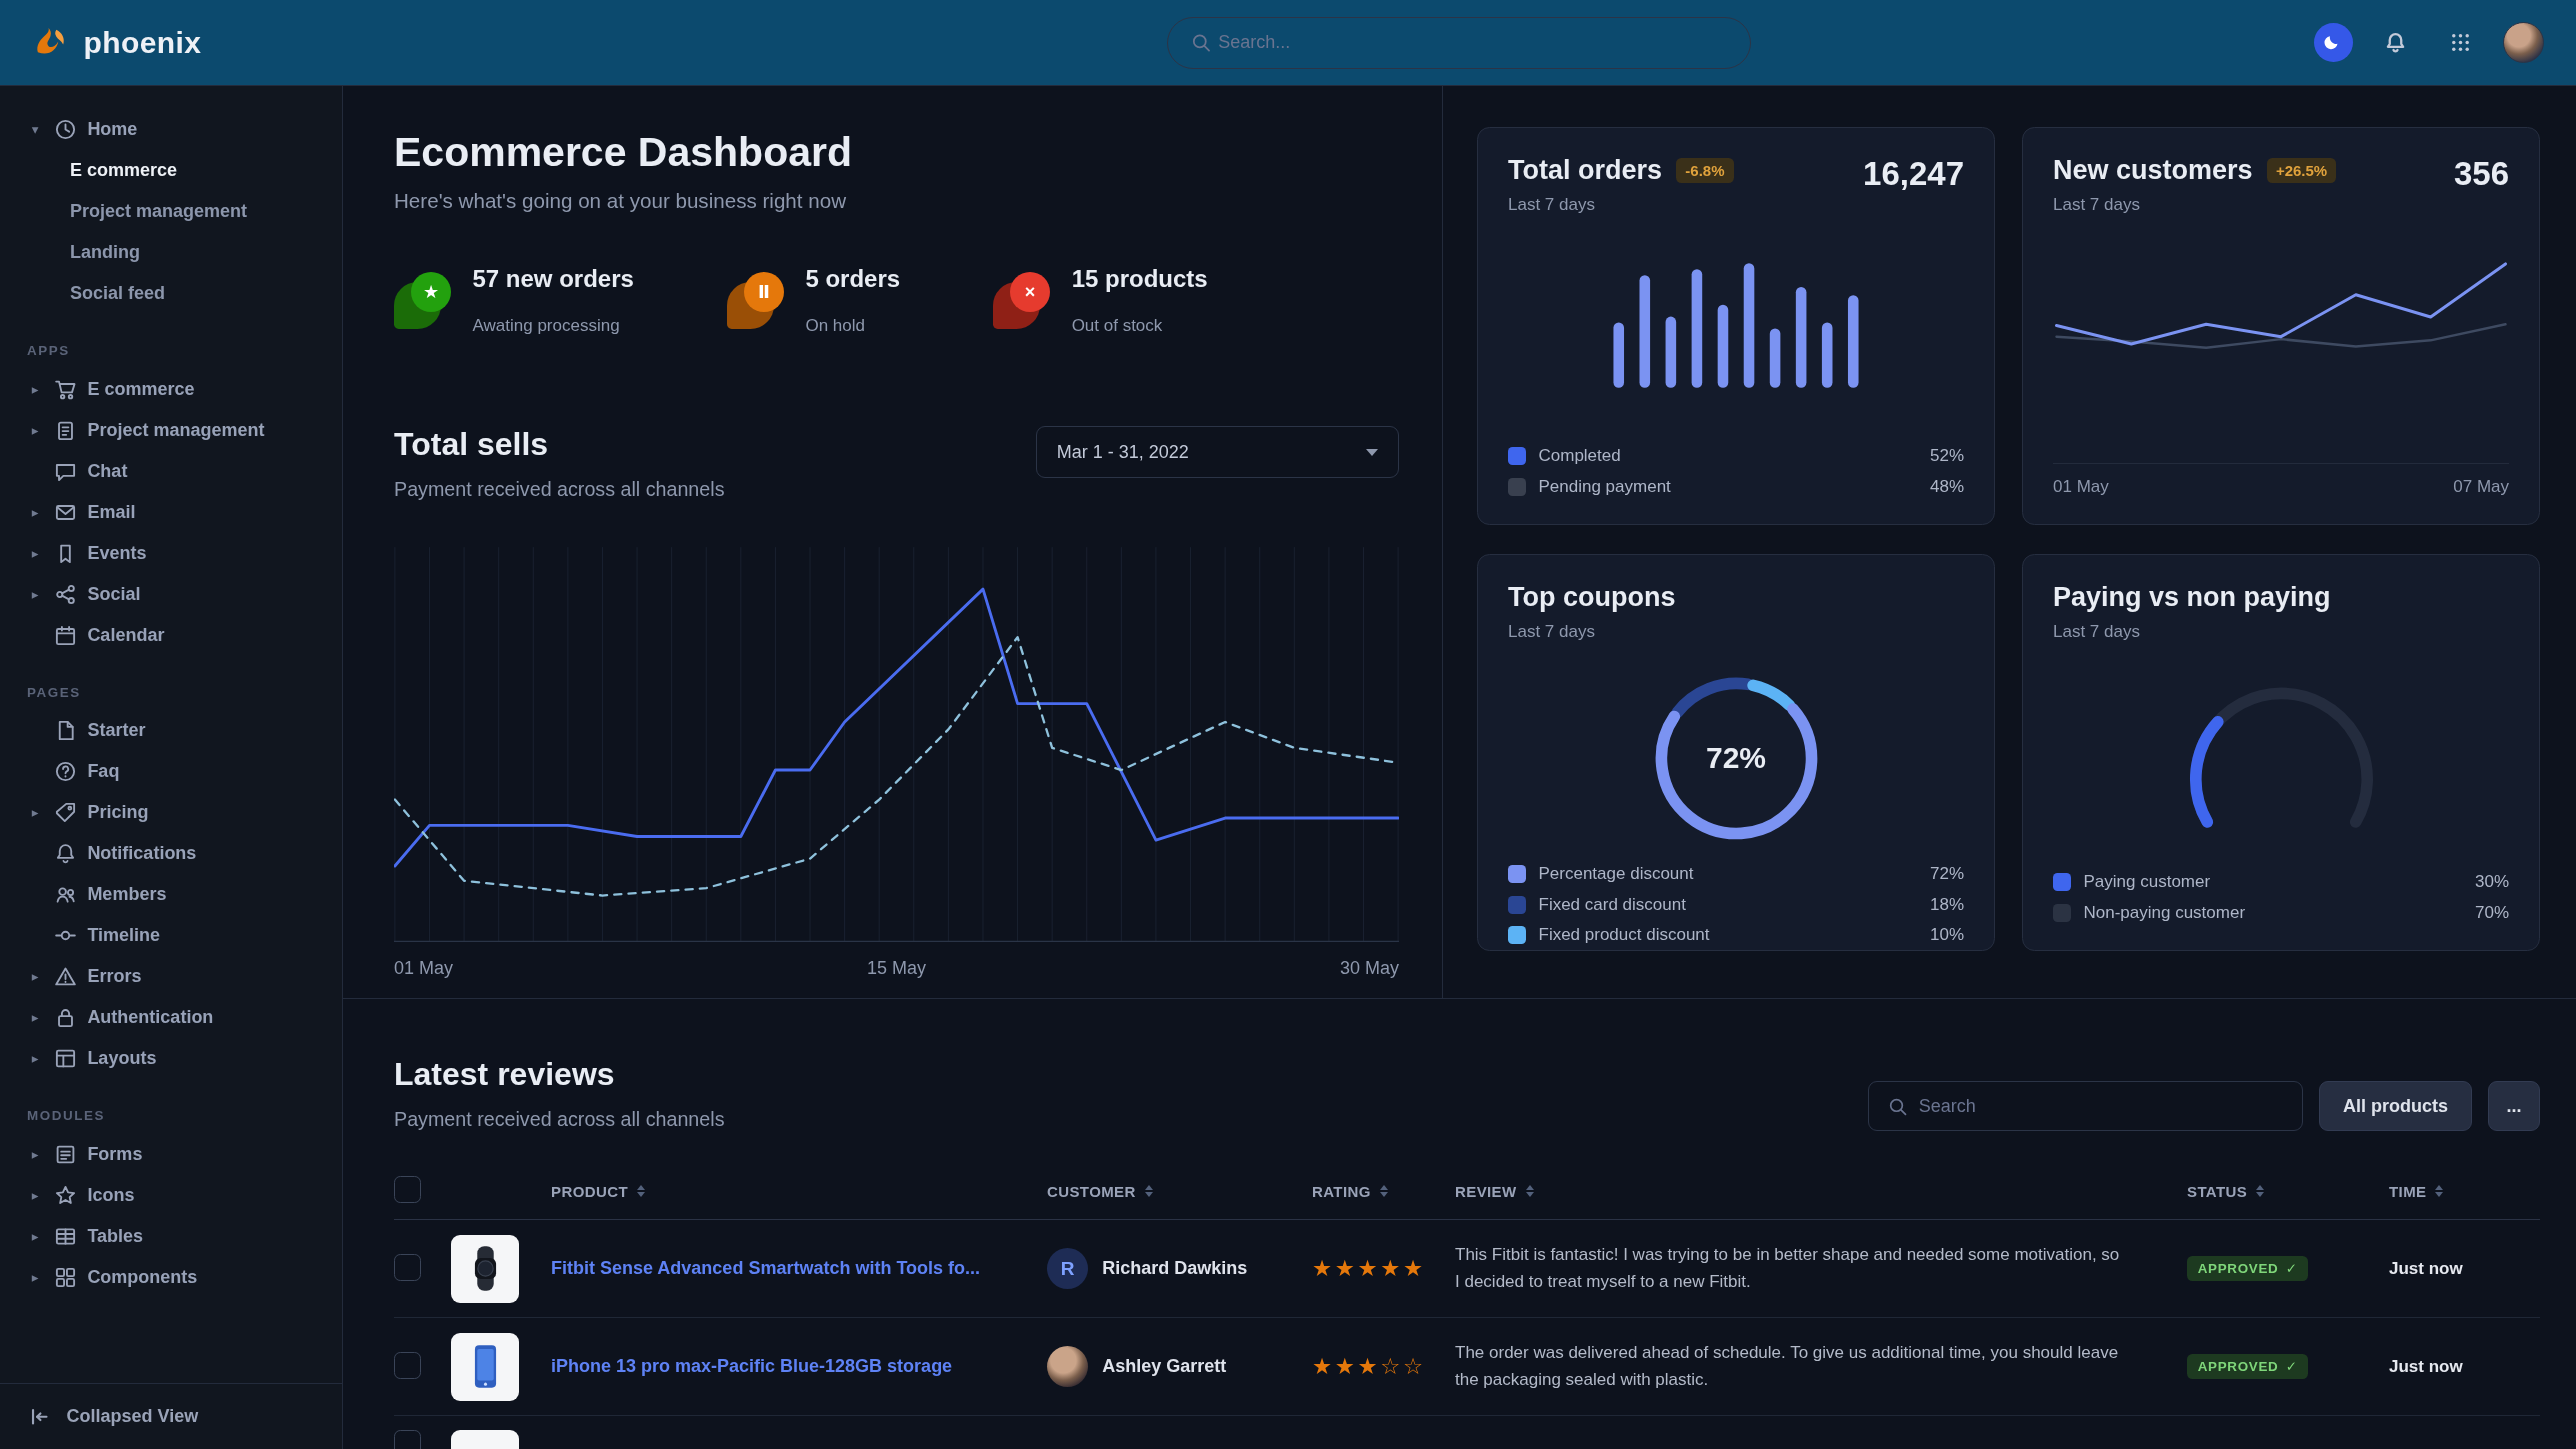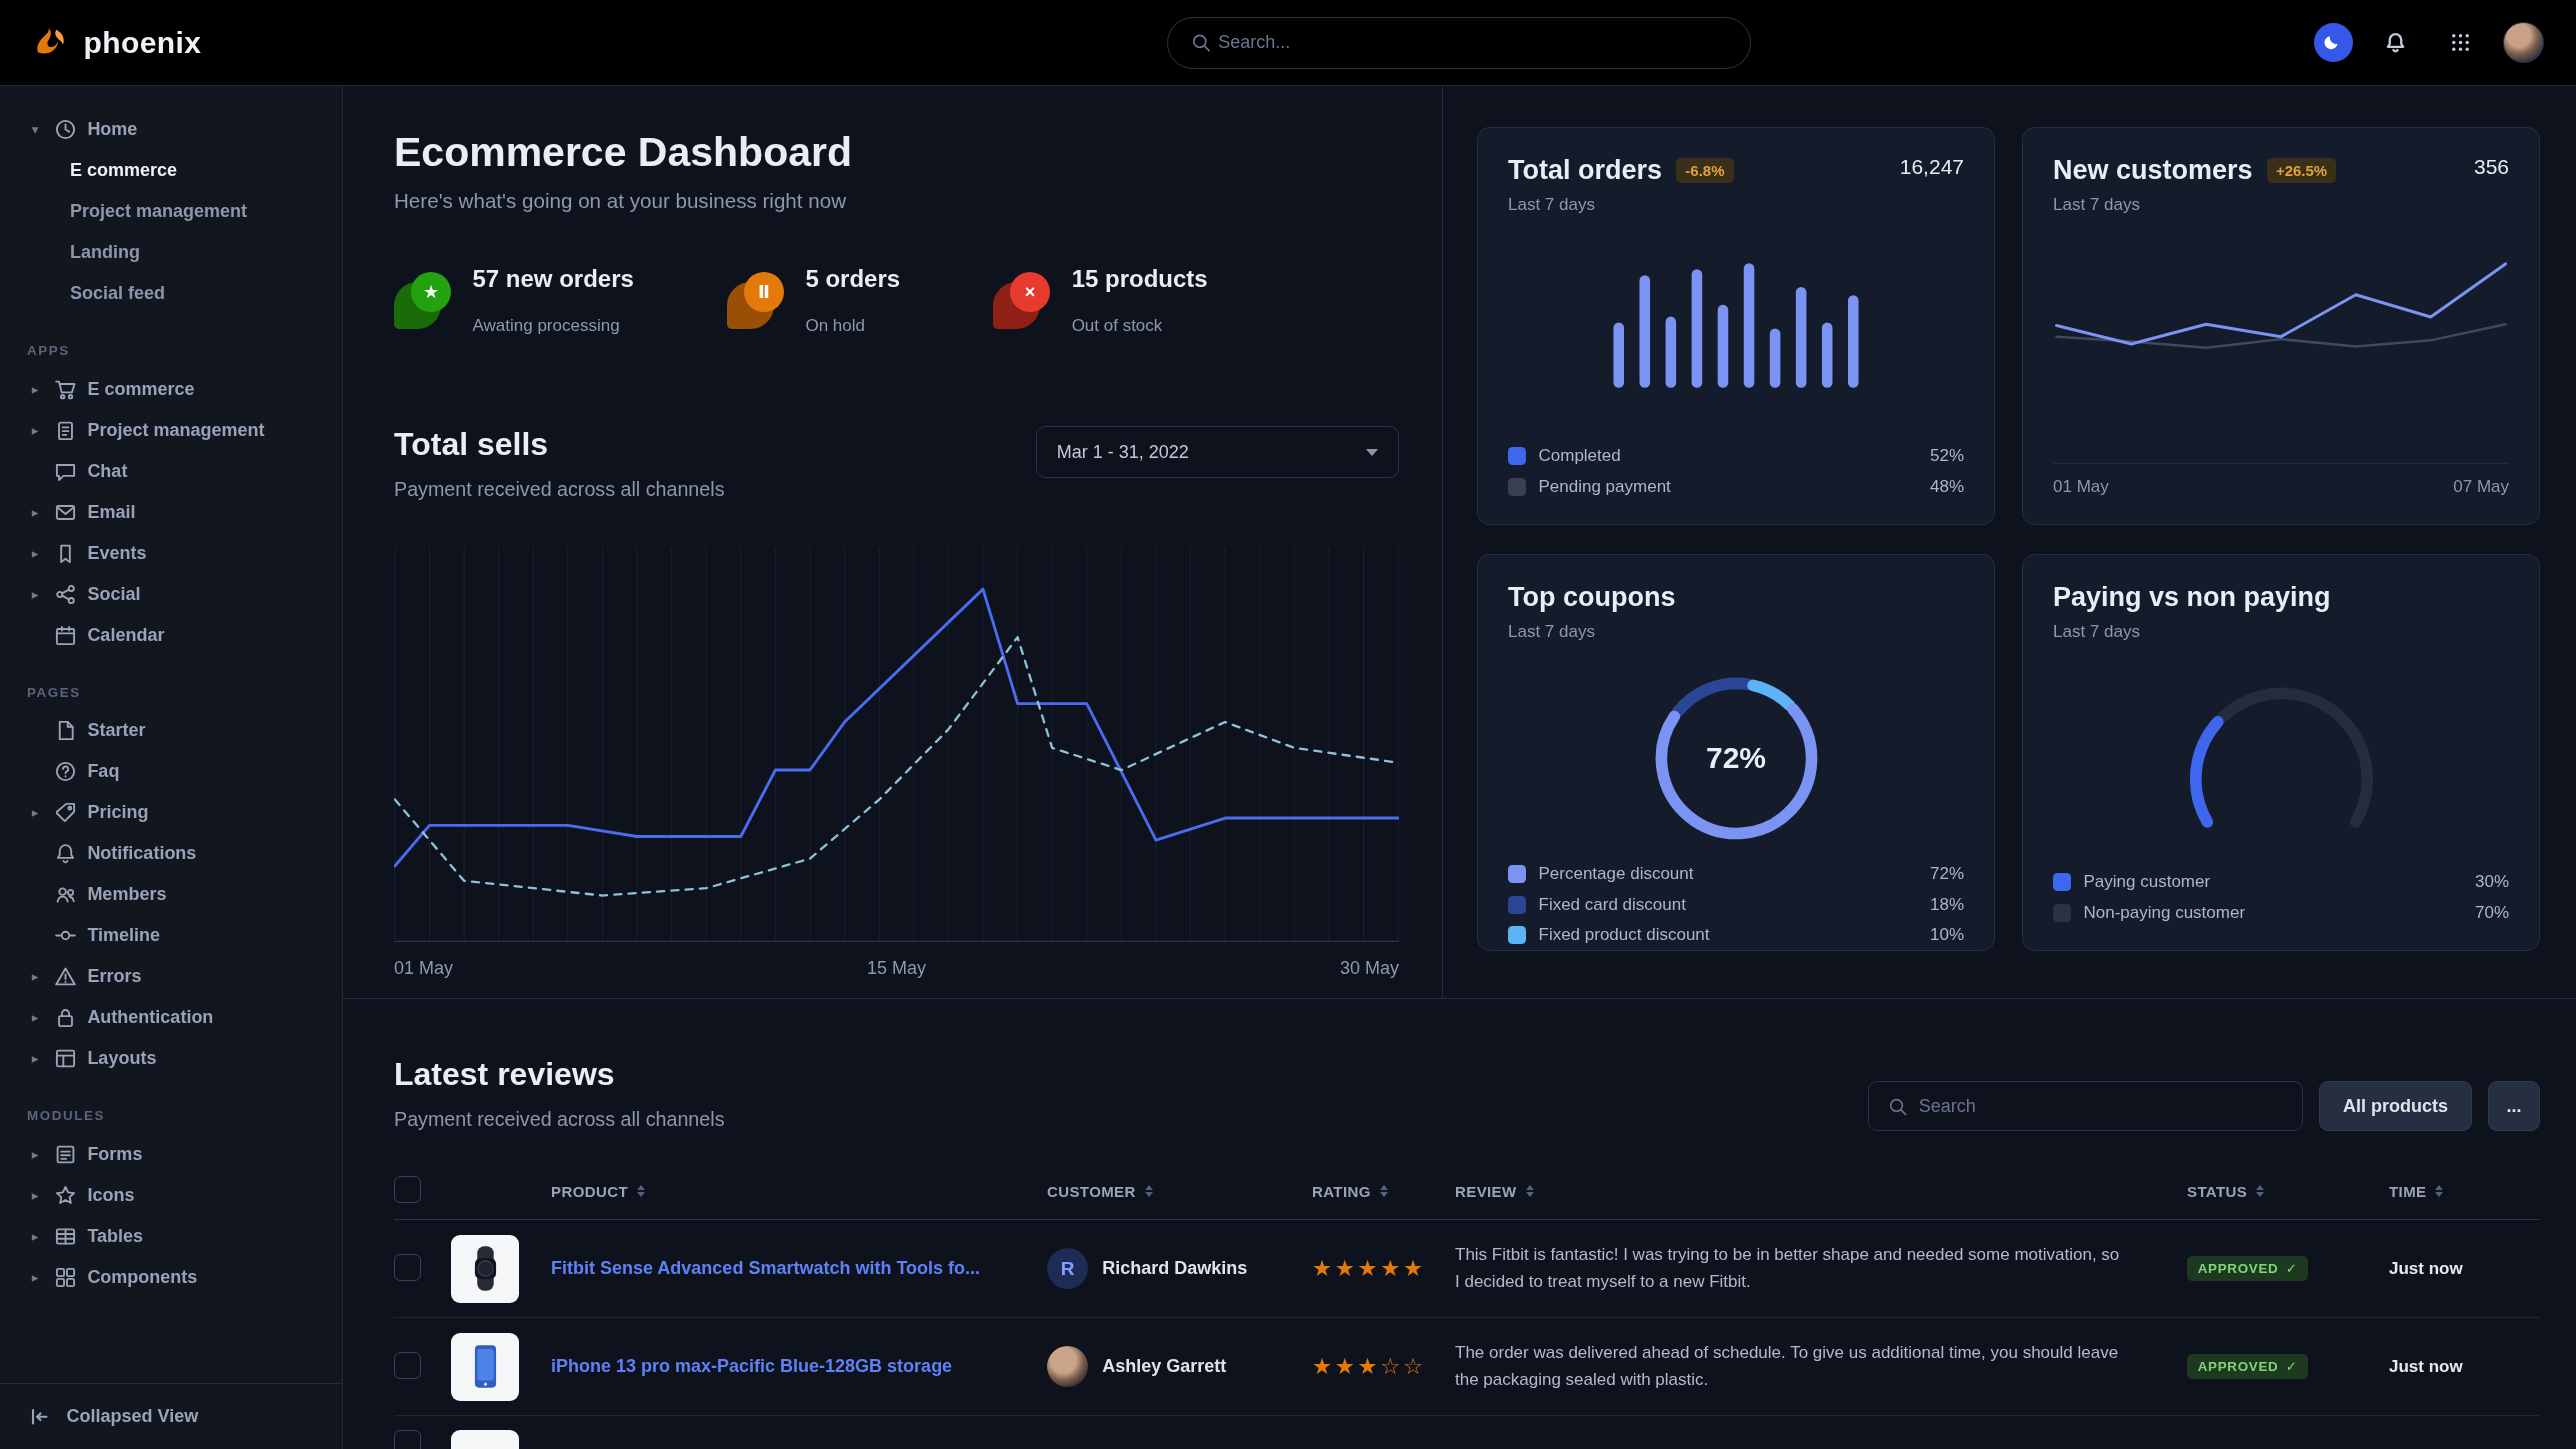--- a/index.html
+++ b/index.html
@@ -1,21 +1,21 @@
 <!DOCTYPE html>
 <html style="font-size:14.3px"><head>
 <meta charset="utf-8">
 <style>
 *{margin:0;padding:0;box-sizing:border-box}
 html,body{width:2576px;height:1449px;overflow:hidden;background:#0d121d;color:#dde2ec;
   font-family:"Liberation Sans","DejaVu Sans",sans-serif;}
 a{text-decoration:none}
 button{font-family:inherit}
 
-.topbar{position:fixed;top:0;left:0;right:0;height:86px;background:#000000;border-bottom:0.9px solid #232b3c;display:flex;align-items:center;padding:0 32px;z-index:20}
+.topbar{position:fixed;top:0;left:0;right:0;height:86px;background:#0c4a6e;border-bottom:0.9px solid #232b3c;display:flex;align-items:center;padding:0 32px;z-index:20}
 .brand{display:flex;align-items:center;gap:12.5px;cursor:pointer}
 .brand-name{font-size:30px;font-weight:700;color:#eef1f6;letter-spacing:0.4px}
 .search-pill{position:absolute;left:1459px;transform:translateX(-50%);width:584px;height:52px;border:0.9px solid #2b3447;border-radius:26px;display:flex;align-items:center;gap:7px;padding:0 21.5px;color:#6a7490;background:transparent}
 .search-pill input{background:transparent;border:0;outline:0;color:#c7cedd;font-size:18px;width:100%}
 .search-pill input::placeholder{color:#6a7490}
 .top-actions{margin-left:auto;display:flex;align-items:center;gap:21.5px}
 .icon-btn{width:43px;height:43px;border-radius:50%;display:flex;align-items:center;justify-content:center;background:transparent;border:0;cursor:pointer;color:#c3cad9}
 .icon-btn.moon{background:#3558e8;color:#fff;width:39px;height:39px}
 .avatar{width:41px;height:41px;border-radius:50%;border:1.8px solid #2b3447;cursor:pointer;
   background:radial-gradient(circle at 38% 32%,#c9a289 0 32%,#7b5f4c 52%,#2c3146 78%)}
@@ -56,21 +56,21 @@
 .big-chart{margin-top:39px}
 #sells-chart{width:100%;height:405px;display:block}
 .x-ticks{display:flex;justify-content:space-between;font-size:18px;color:#8e98ad;margin-top:12.5px}
 
 .card{background:#141b2b;border:0.9px solid #262e40;border-radius:12.5px;padding:27px 30px;display:flex;flex-direction:column;overflow:hidden}
 .card-head{display:flex;justify-content:space-between;align-items:flex-start}
 .card-title-row{display:flex;align-items:center;gap:14.3px}
 .card-title{font-size:27px;font-weight:700;color:#e9edf4}
 .badge{font-size:15px;font-weight:700;color:#e0a23c;background:#3a3019;border-radius:5.4px;padding:3.6px 9px}
 .card-period{font-size:17px;color:#8e98ad;margin-top:9px}
-.card-value{font-size:21px;font-weight:400;color:#e9edf4}
+.card-value{font-size:33px;font-weight:700;color:#e9edf4}
 #orders-chart{width:100%;height:157px;margin-top:27px}
 #customers-chart{width:100%;height:143px;margin-top:32px}
 .legend{margin-top:auto;display:flex;flex-direction:column;gap:10.7px}
 .legend-row{display:flex;align-items:center;font-size:17px;color:#aeb6c8}
 .legend-dot{width:18px;height:18px;border-radius:4.5px;margin-right:12.5px;flex:0 0 18px}
 .legend-val{margin-left:auto}
 .axis-row{border-top:0.9px solid #232b3c;margin-top:auto;padding-top:12.5px;display:flex;justify-content:space-between;font-size:17px;color:#8e98ad}
 .donut-wrap{position:relative;width:201px;height:201px;margin:16px auto 5.4px}
 .donut-center{position:absolute;inset:0;display:flex;align-items:center;justify-content:center;font-size:30px;font-weight:700;color:#e9edf4}
 .gauge-wrap{display:flex;justify-content:center;margin-top:5.4px}

